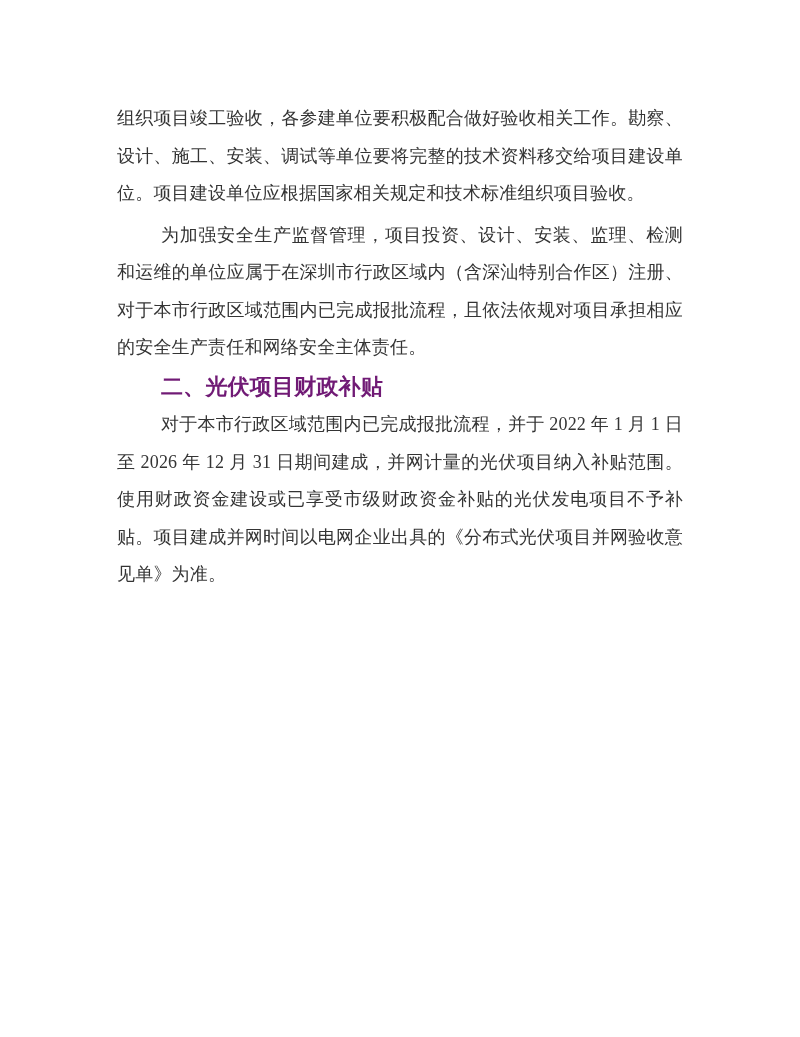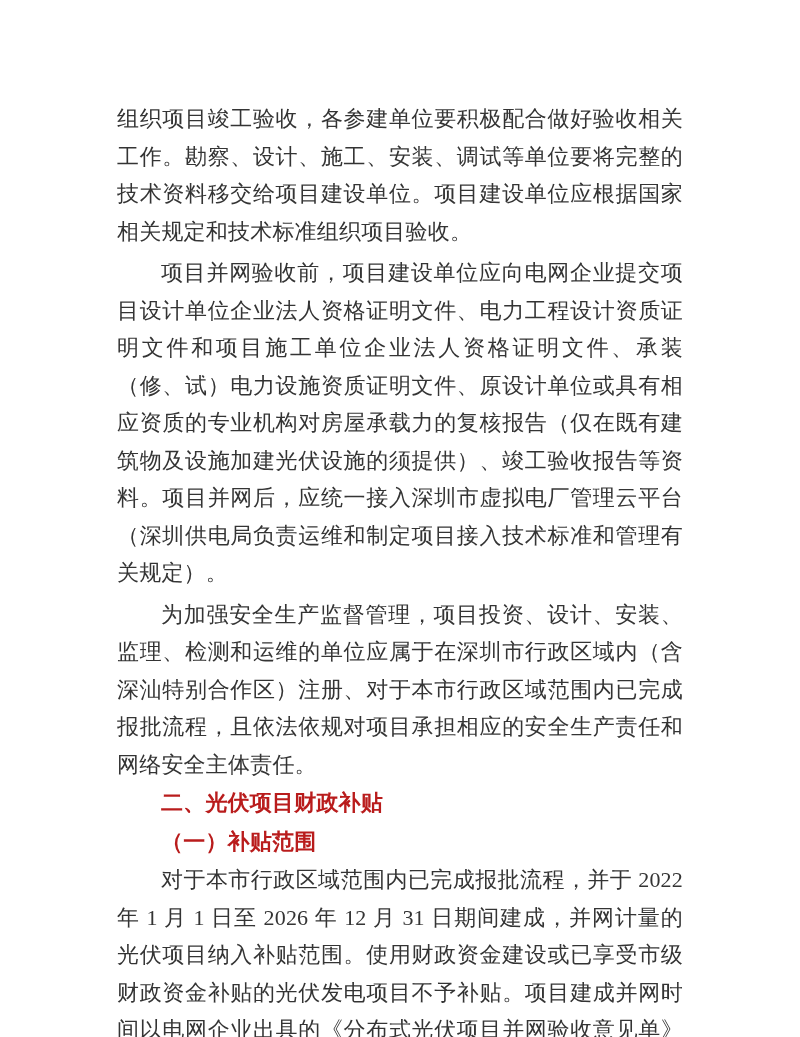--- a/index.html
+++ b/index.html
@@ -16,60 +16,58 @@
   }
   .page-content {
     position: absolute;
     left: 117px;
     top: 100px;
     width: 566px;
   }
   .para {
     margin: 0;
     font-family: "Liberation Serif", "DejaVu Serif", serif;
-    font-size: 22px;
+    font-size: 18px;
     line-height: 37.5px;
     color: #343434;
     text-align: justify;
     text-justify: inter-character;
     letter-spacing: 0.2px;
   }
   .para + .para {
     margin-top: 4px;
   }
   .indent {
     text-indent: 44px;
   }
   .heading {
     margin: 0;
     font-family: "Liberation Sans", "DejaVu Sans", sans-serif;
     font-weight: 700;
     font-size: 22px;
     line-height: 37.5px;
-    color: #b91c1c;
+    color: #701a75;
     text-align: left;
     text-indent: 44px;
     letter-spacing: 0.2px;
   }
   .para + .heading, .heading + .para, .heading + .heading {
     margin-top: 1px;
   }
 </style>
 </head>
 <body>
 
 <div class="canvas">
   <div class="page-content">
 
     <p class="para">组织项目竣工验收，各参建单位要积极配合做好验收相关工作。勘察、设计、施工、安装、调试等单位要将完整的技术资料移交给项目建设单位。项目建设单位应根据国家相关规定和技术标准组织项目验收。</p>
 
-    <p class="para indent">项目并网验收前，项目建设单位应向电网企业提交项目设计单位企业法人资格证明文件、电力工程设计资质证明文件和项目施工单位企业法人资格证明文件、承装（修、试）电力设施资质证明文件、原设计单位或具有相应资质的专业机构对房屋承载力的复核报告（仅在既有建筑物及设施加建光伏设施的须提供）、竣工验收报告等资料。项目并网后，应统一接入深圳市虚拟电厂管理云平台（深圳供电局负责运维和制定项目接入技术标准和管理有关规定）。</p>
 
     <p class="para indent">为加强安全生产监督管理，项目投资、设计、安装、监理、检测和运维的单位应属于在深圳市行政区域内（含深汕特别合作区）注册、对于本市行政区域范围内已完成报批流程，且依法依规对项目承担相应的安全生产责任和网络安全主体责任。</p>
 
     <p class="heading">二、光伏项目财政补贴</p>
 
-    <p class="heading">（一）补贴范围</p>
 
     <p class="para indent">对于本市行政区域范围内已完成报批流程，并于 2022 年 1 月 1 日至 2026 年 12 月 31 日期间建成，并网计量的光伏项目纳入补贴范围。使用财政资金建设或已享受市级财政资金补贴的光伏发电项目不予补贴。项目建成并网时间以电网企业出具的《分布式光伏项目并网验收意见单》为准。</p>
 
   </div>
 </div>
 
 </body></html>

